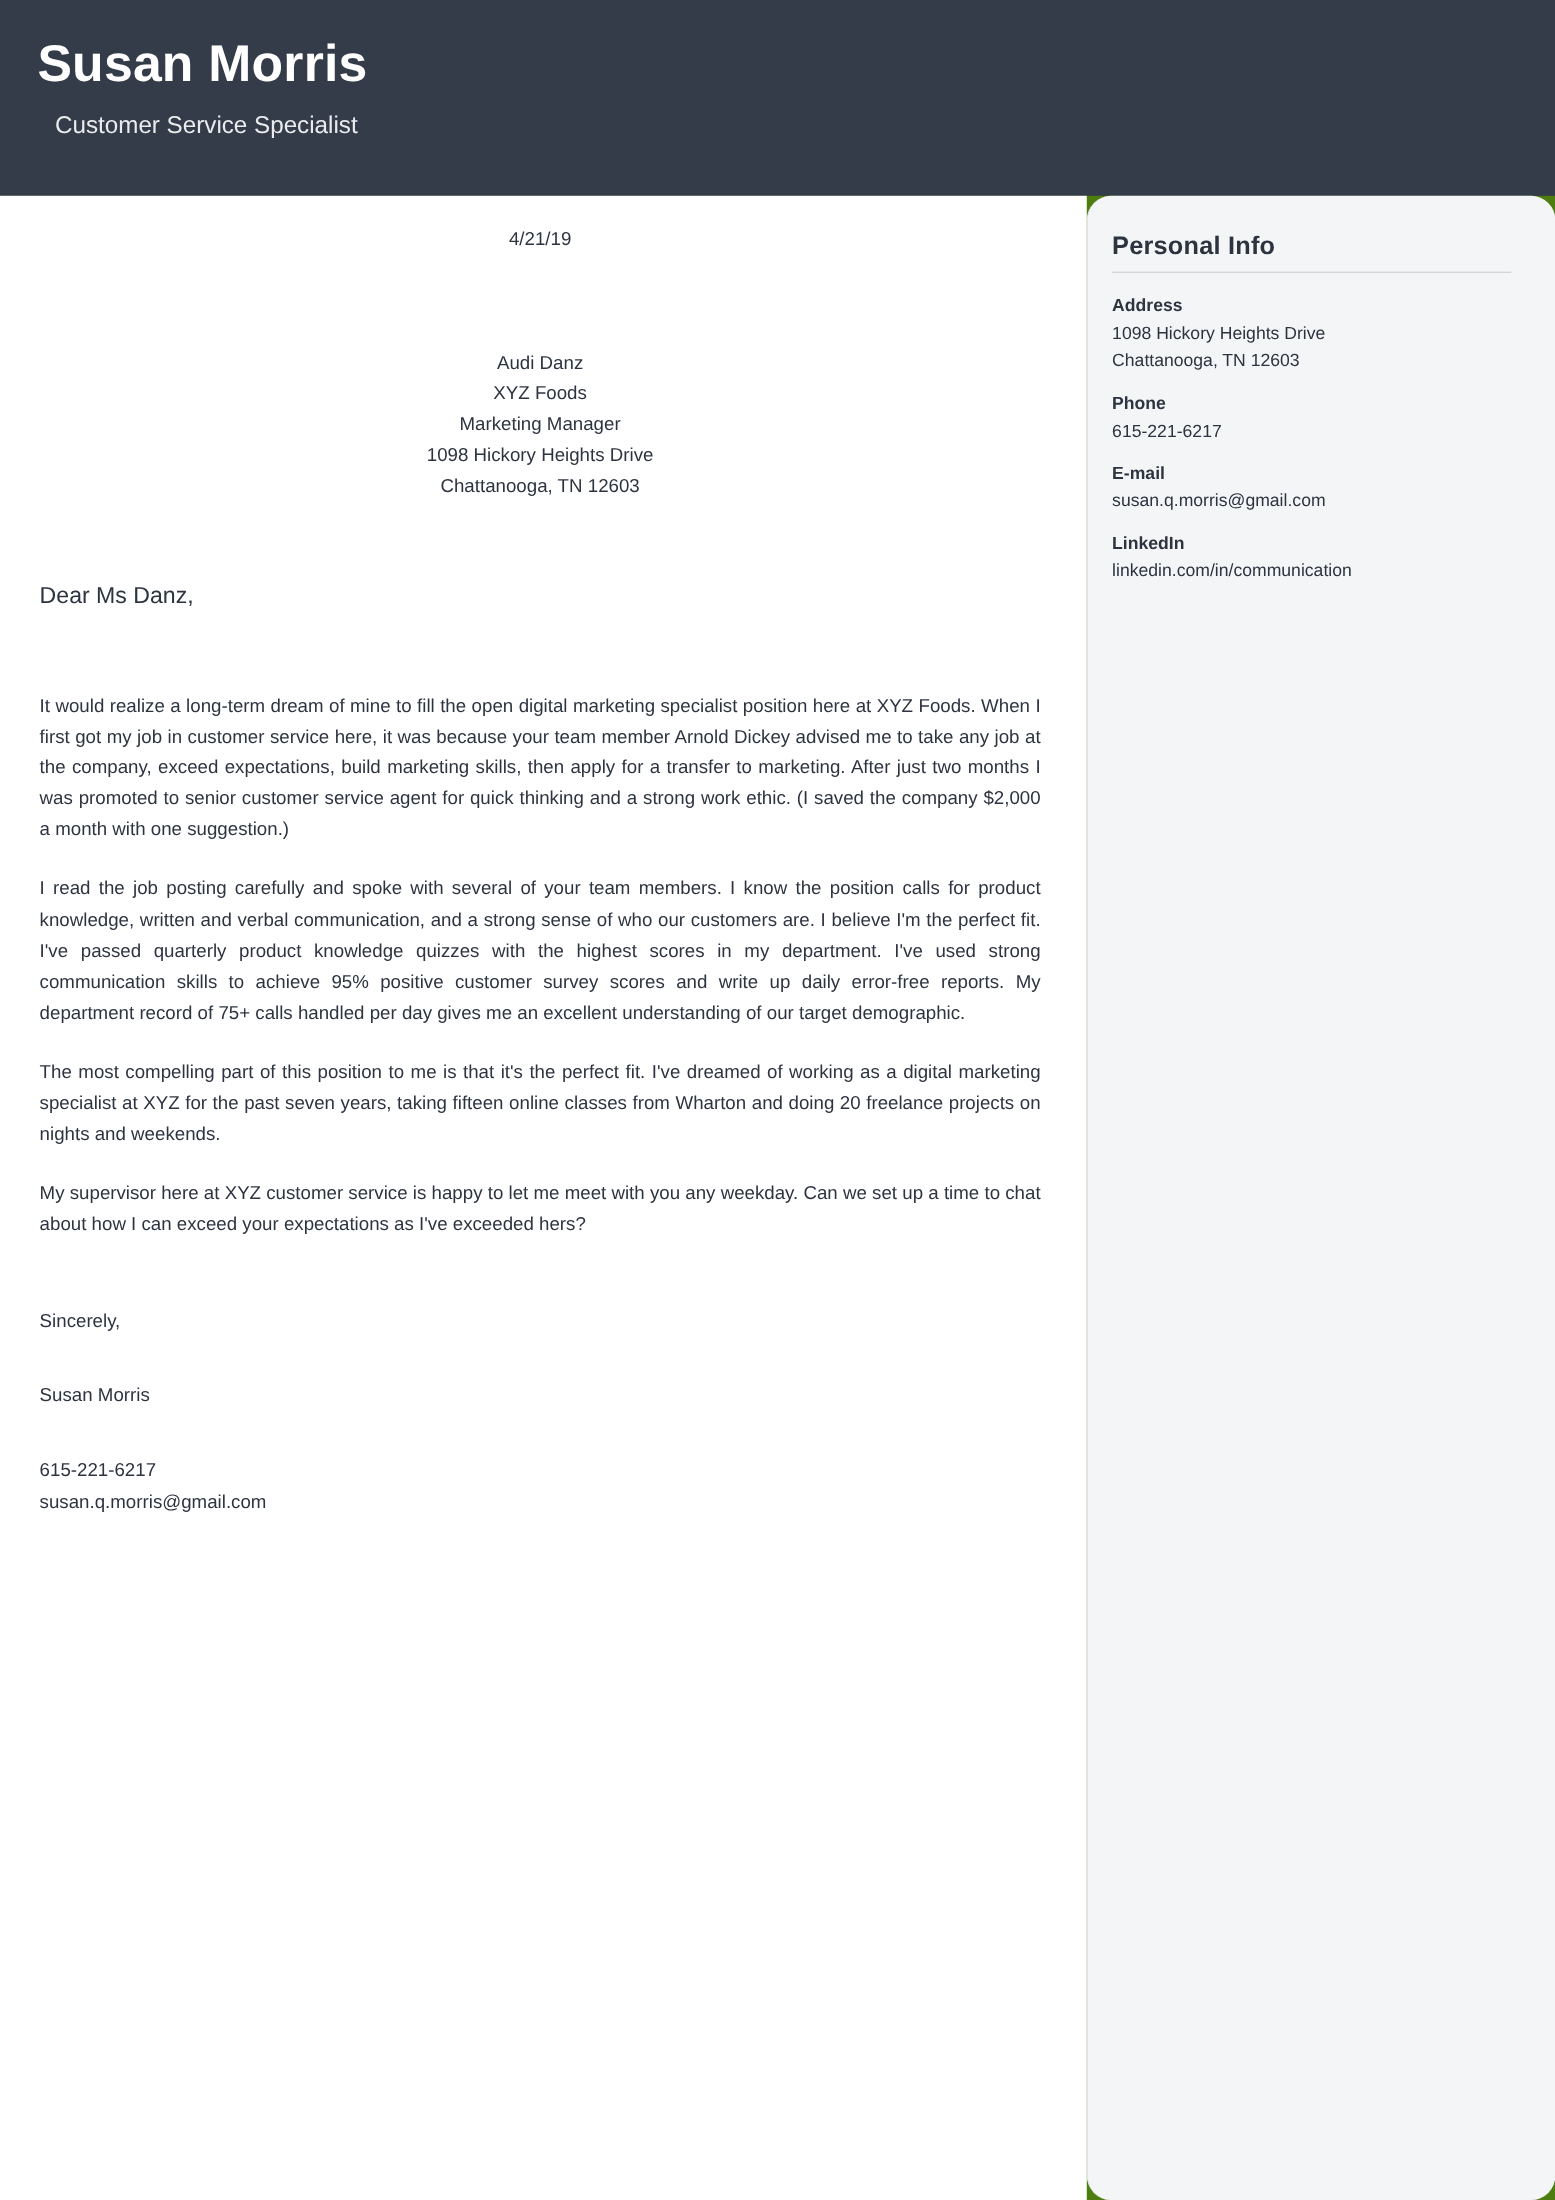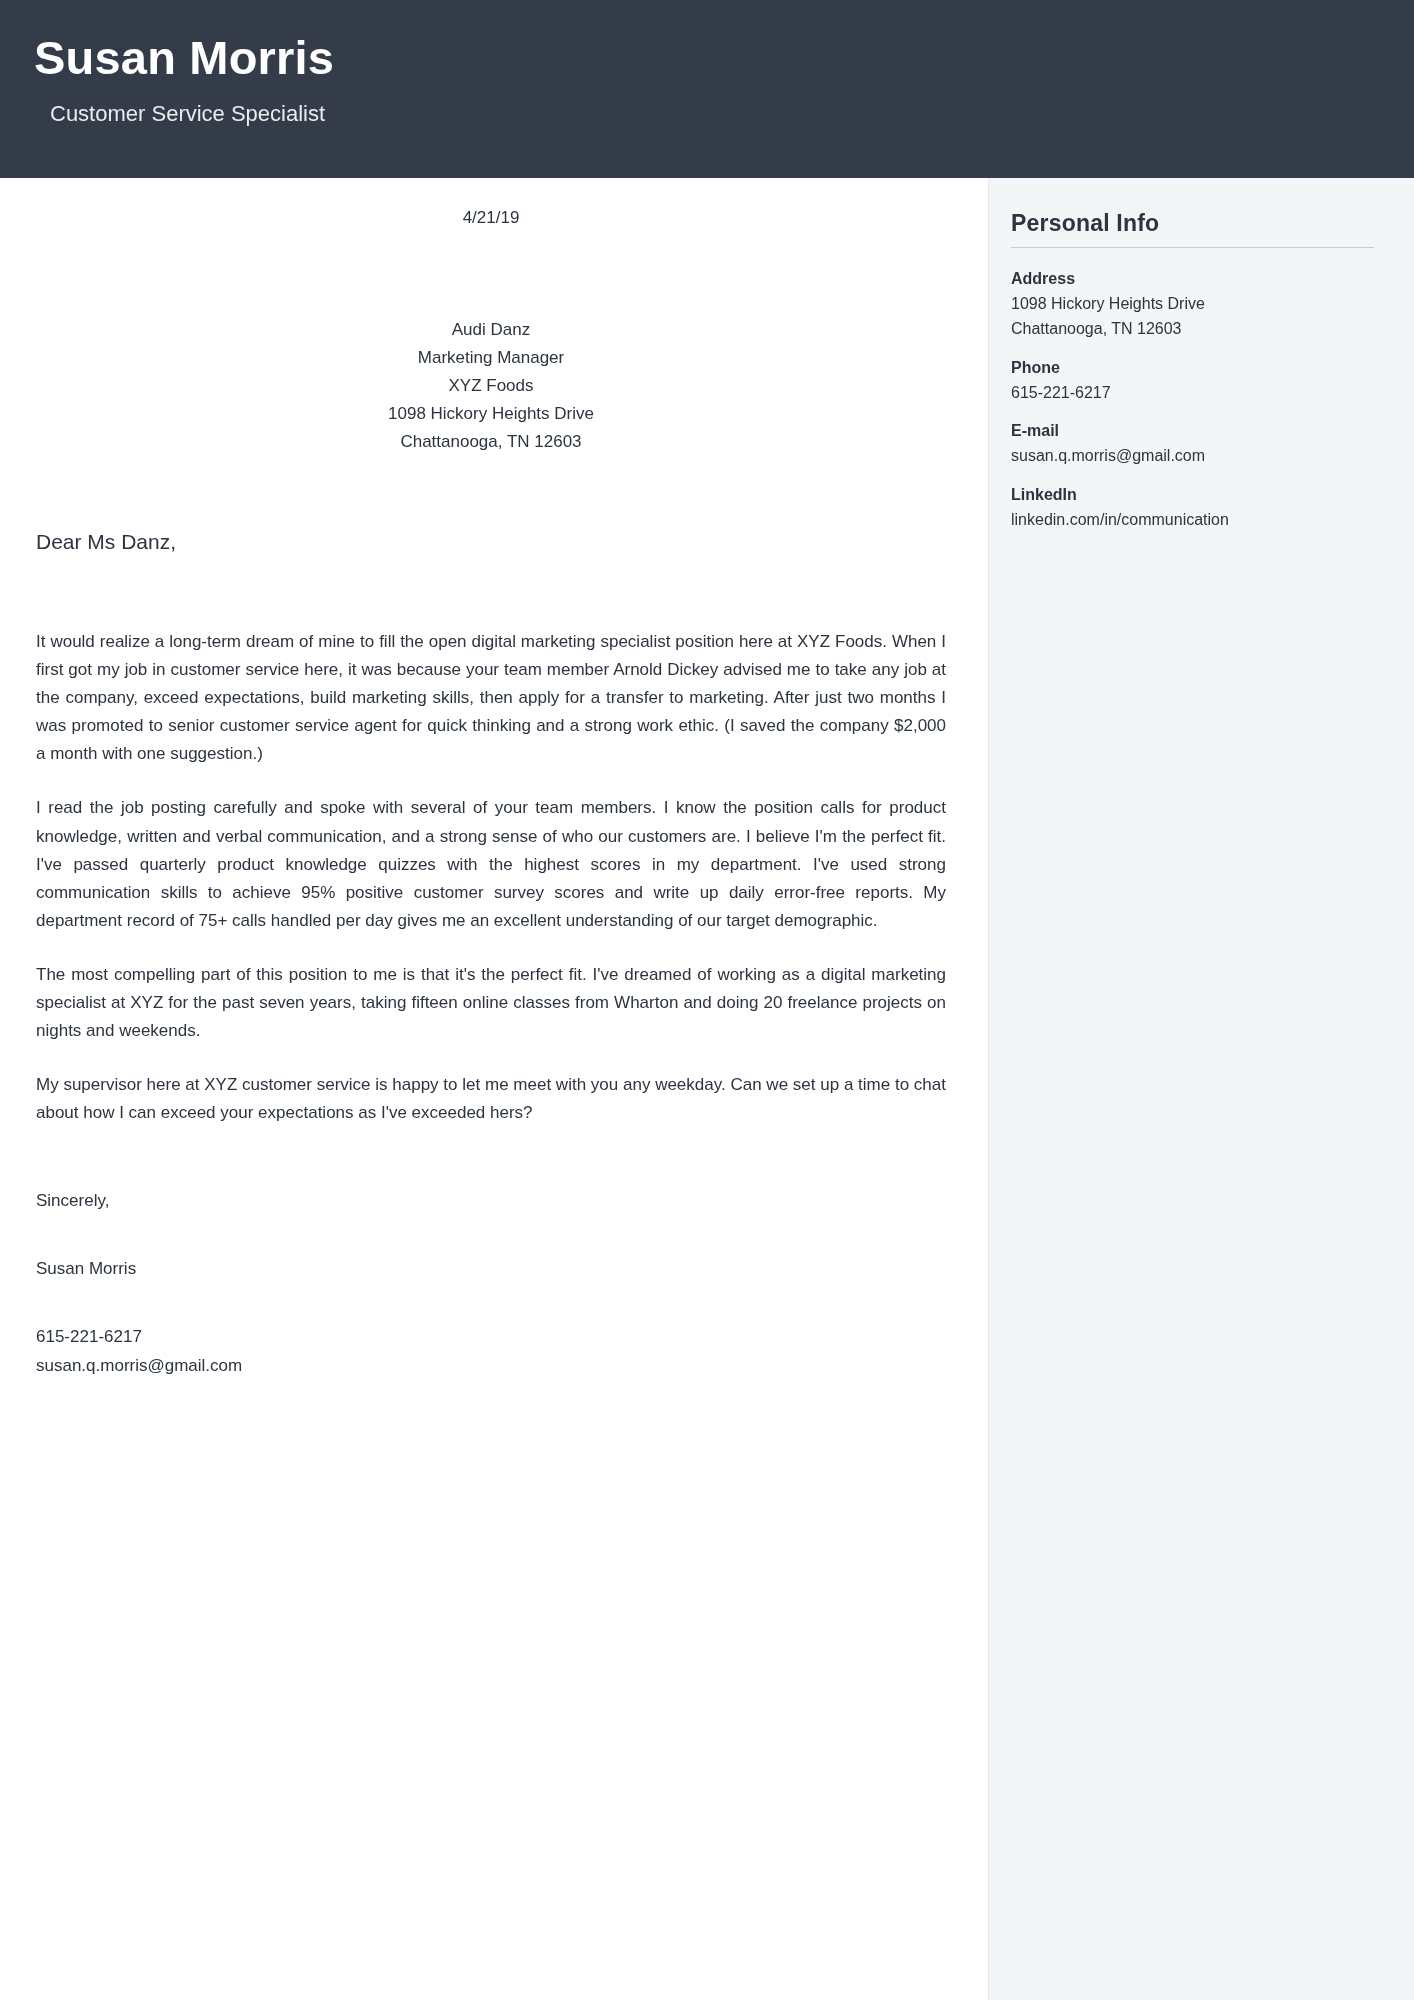--- a/index.html
+++ b/index.html
@@ -51,20 +51,21 @@
   .main-col {
     width: 988px;
     padding: 30px 42px 40px 36px;
     background: #ffffff;
   }
   .side-col {
     width: 426px;
     background: #f4f5f6;
     padding: 32px 40px 40px 22px;
     border-left: 1px solid #e6e8ea;
+    border-radius: 22px;
   }
   
   .letter-date {
     font-size: 17px;
     color: #2d3440;
     margin-bottom: 88px;
     text-align: center;
   }
   .recipient-block {
     font-size: 17px;
@@ -129,22 +130,22 @@
   </header>
 
   <div class="body-wrap">
 
     <section class="main-col">
 
       <div class="letter-date">4/21/19</div>
 
       <div class="recipient-block">
         <div>Audi Danz</div>
+        <div>XYZ Foods</div>
         <div>Marketing Manager</div>
-        <div>XYZ Foods</div>
         <div>1098 Hickory Heights Drive</div>
         <div>Chattanooga, TN 12603</div>
       </div>
 
       <div class="salutation">Dear Ms Danz,</div>
 
       <div class="letter-body">
         <p>It would realize a long-term dream of mine to fill the open digital marketing specialist position here at XYZ Foods. When I first got my job in customer service here, it was because your team member Arnold Dickey advised me to take any job at the company, exceed expectations, build marketing skills, then apply for a transfer to marketing. After just two months I was promoted to senior customer service agent for quick thinking and a strong work ethic. (I saved the company $2,000 a month with one suggestion.)</p>
         <p>I read the job posting carefully and spoke with several of your team members. I know the position calls for product knowledge, written and verbal communication, and a strong sense of who our customers are. I believe I'm the perfect fit. I've passed quarterly product knowledge quizzes with the highest scores in my department. I've used strong communication skills to achieve 95% positive customer survey scores and write up daily error-free reports. My department record of 75+ calls handled per day gives me an excellent understanding of our target demographic.</p>
         <p>The most compelling part of this position to me is that it's the perfect fit. I've dreamed of working as a digital marketing specialist at XYZ for the past seven years, taking fifteen online classes from Wharton and doing 20 freelance projects on nights and weekends.</p>

